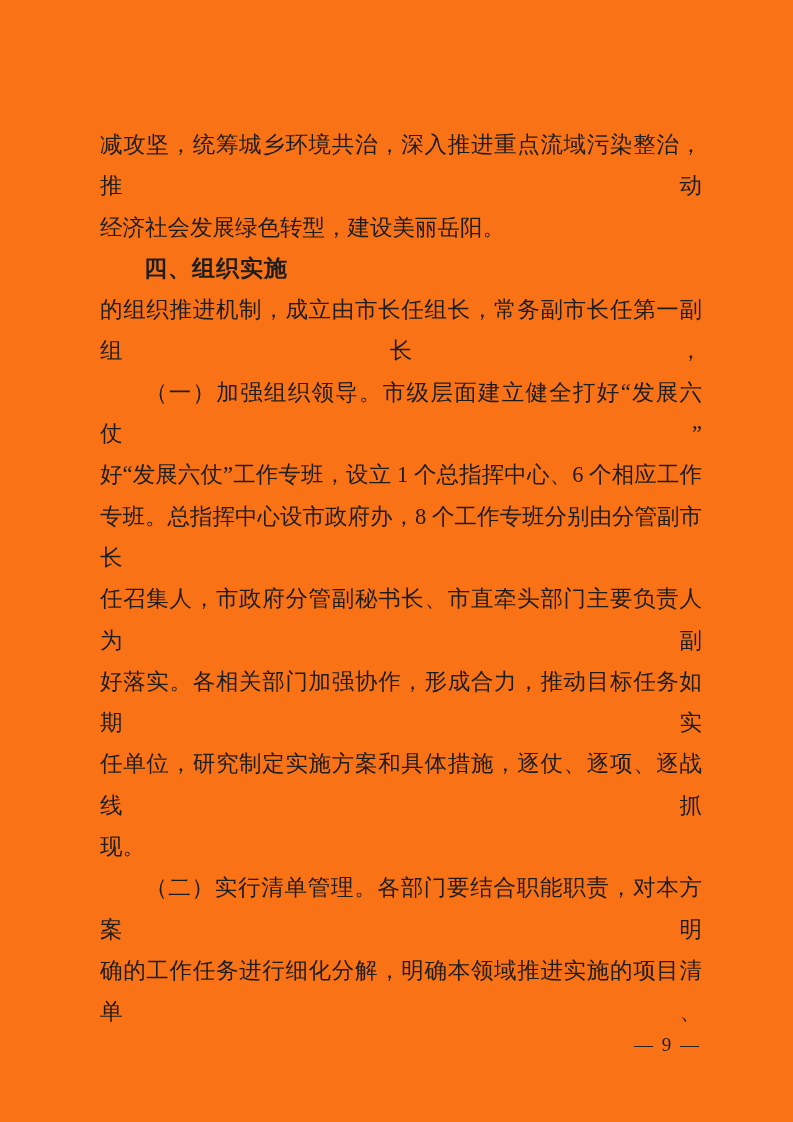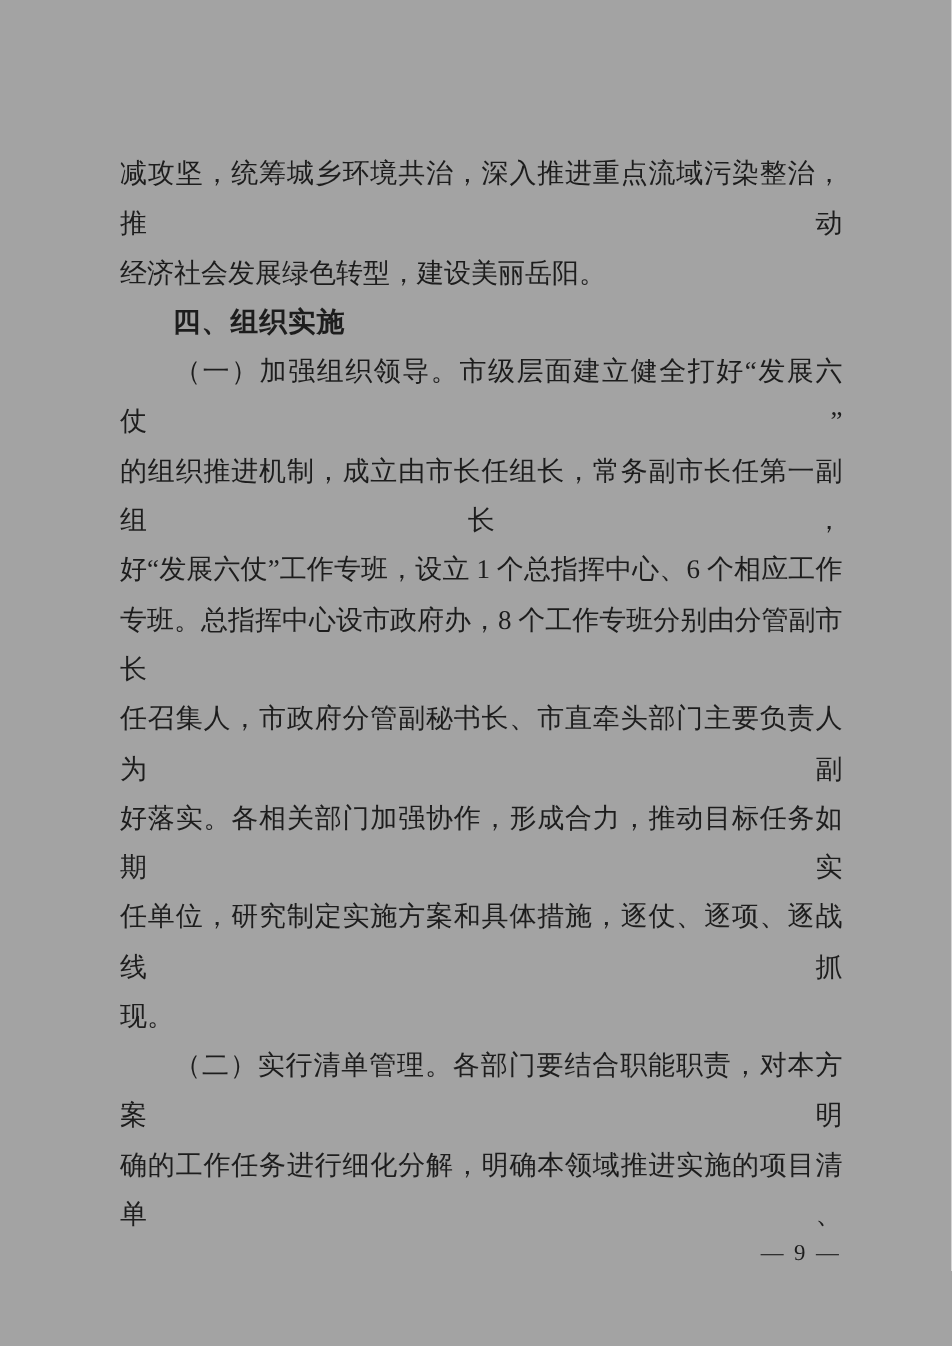--- a/index.html
+++ b/index.html
@@ -4,21 +4,21 @@
 <style>
   html, body {
     margin: 0;
     padding: 0;
     background: #ffffff;
   }
   .page {
     position: relative;
     width: 793px;
     height: 1122px;
-    background: #a3a3a3;
+    background: #f97316;
     overflow: hidden;
     font-family: "Liberation Serif", "DejaVu Serif", serif;
     color: #1d1d1d;
   }
   .text-col {
     position: absolute;
     left: 100px;
     top: 124px;
     width: 602px;
   }
@@ -59,22 +59,22 @@
 <body>
 
 <div class="page">
   <div class="text-col">
 
     <div class="line">减攻坚，统筹城乡环境共治，深入推进重点流域污染整治，推动</div>
     <div class="line short">经济社会发展绿色转型，建设美丽岳阳。</div>
 
     <div class="line heading">四、组织实施</div>
 
+    <div class="line">的组织推进机制，成立由市长任组长，常务副市长任第一副组长，</div>
     <div class="line indent">（一）加强组织领导。市级层面建立健全打好“发展六仗”</div>
-    <div class="line">的组织推进机制，成立由市长任组长，常务副市长任第一副组长，</div>
     <div class="line">好“发展六仗”工作专班，设立 1 个总指挥中心、6 个相应工作</div>
     <div class="line">专班。总指挥中心设市政府办，8 个工作专班分别由分管副市长</div>
     <div class="line">任召集人，市政府分管副秘书长、市直牵头部门主要负责人为副</div>
     <div class="line">好落实。各相关部门加强协作，形成合力，推动目标任务如期实</div>
     <div class="line">任单位，研究制定实施方案和具体措施，逐仗、逐项、逐战线抓</div>
     <div class="line short">现。</div>
 
     <div class="line indent">（二）实行清单管理。各部门要结合职能职责，对本方案明</div>
     <div class="line">确的工作任务进行细化分解，明确本领域推进实施的项目清单、</div>
 

